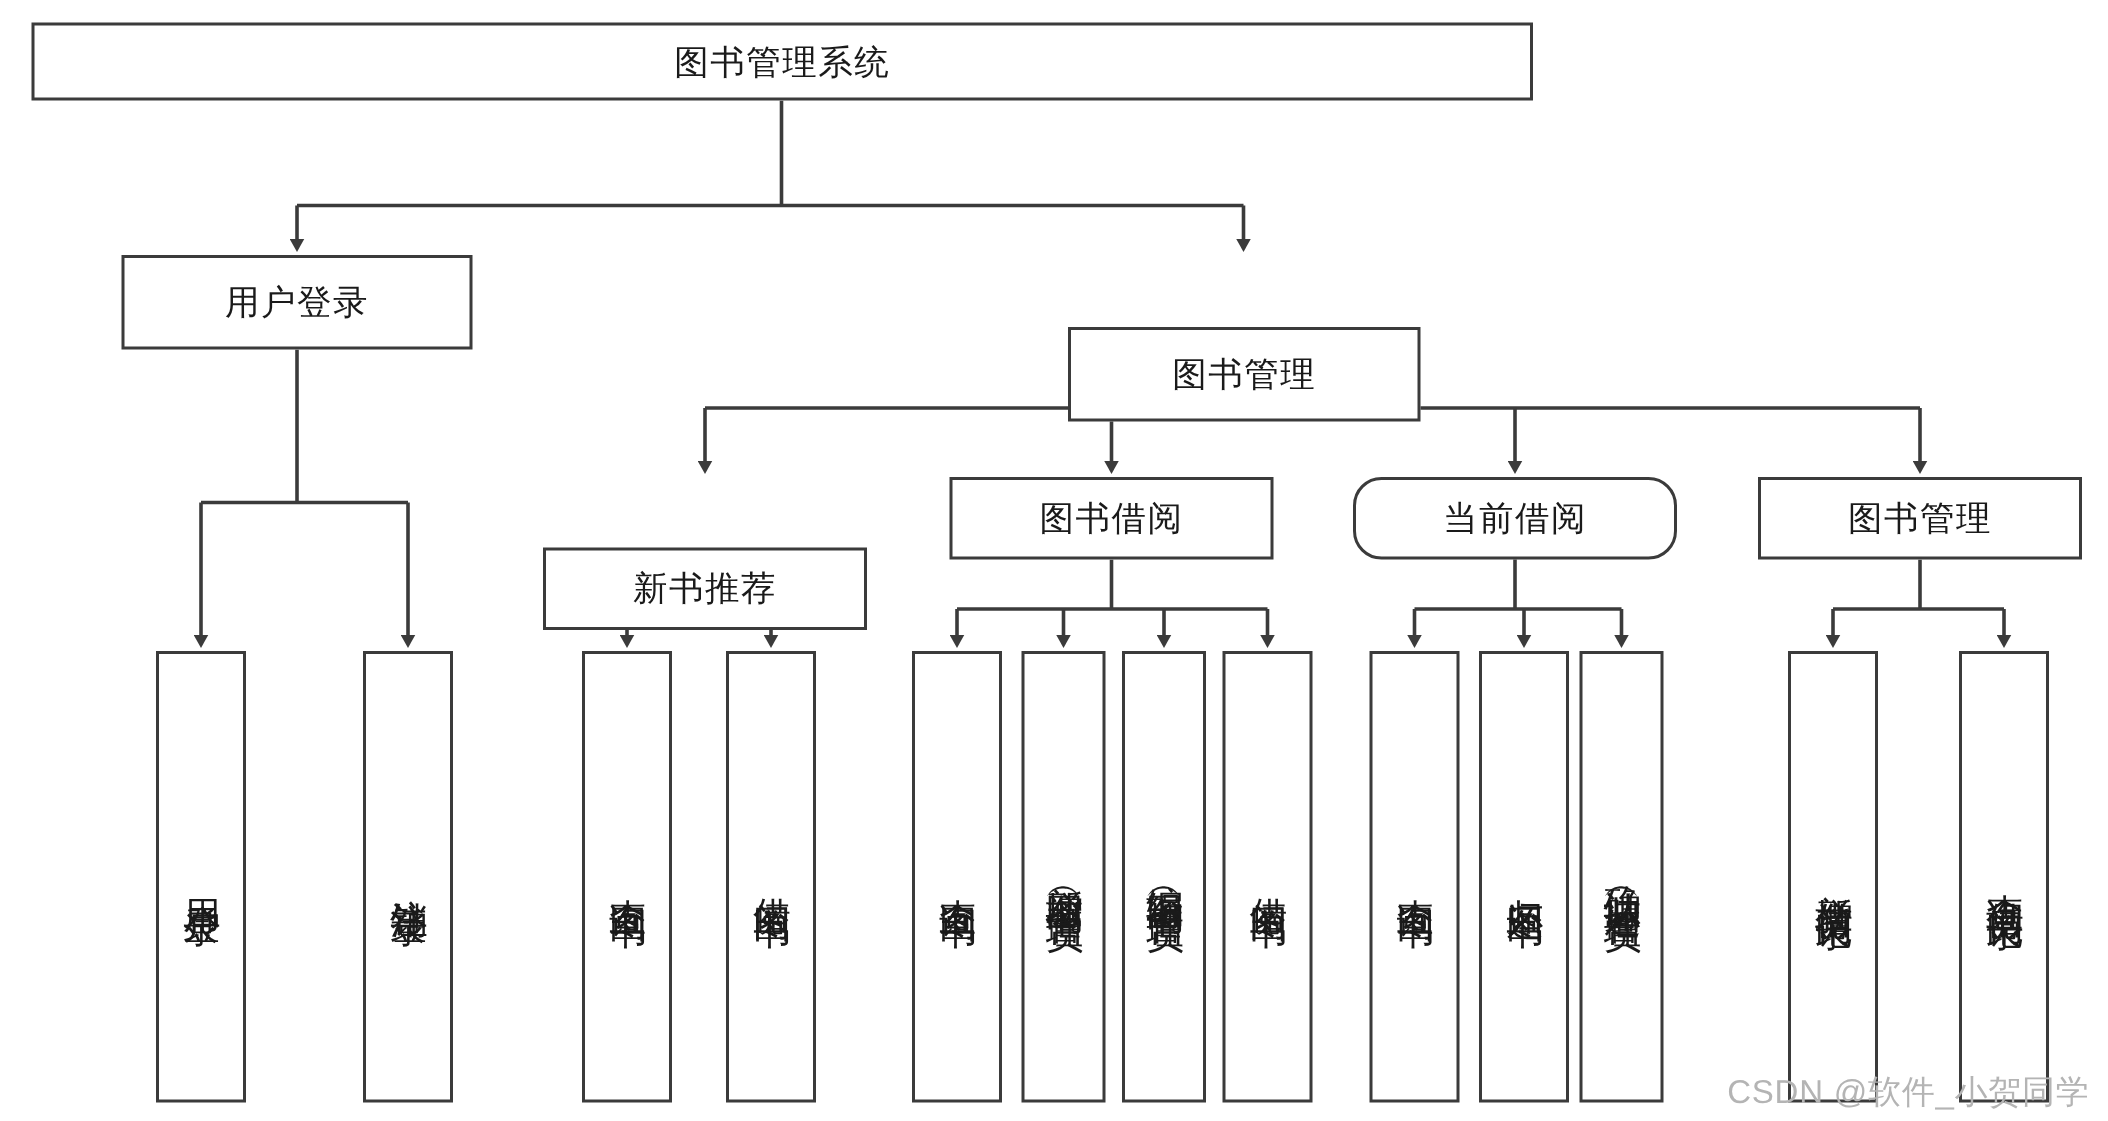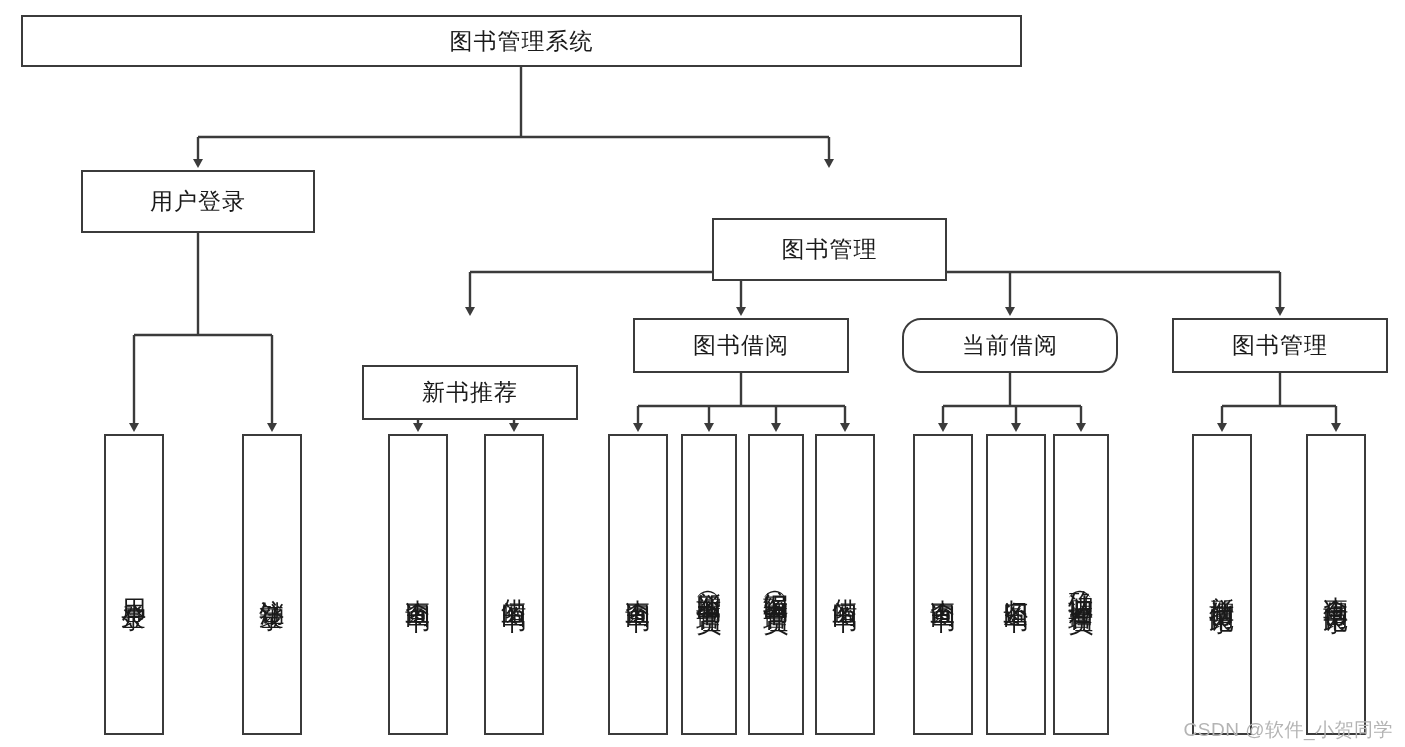--- a/index.html
+++ b/index.html
@@ -54,21 +54,21 @@
     white-space: nowrap;
   }
   .node-label {
     display: block;
     white-space: nowrap;
   }
   #watermark {
     position: absolute;
     right: 12px;
     bottom: 4px;
-    font-size: 19px;
+    font-size: 22px;
     color: #b4b4b4;
     white-space: nowrap;
     letter-spacing: 0.5px;
   }
 </style>
 </head>
 <body>
 
 <div id="diagram-root">
 

